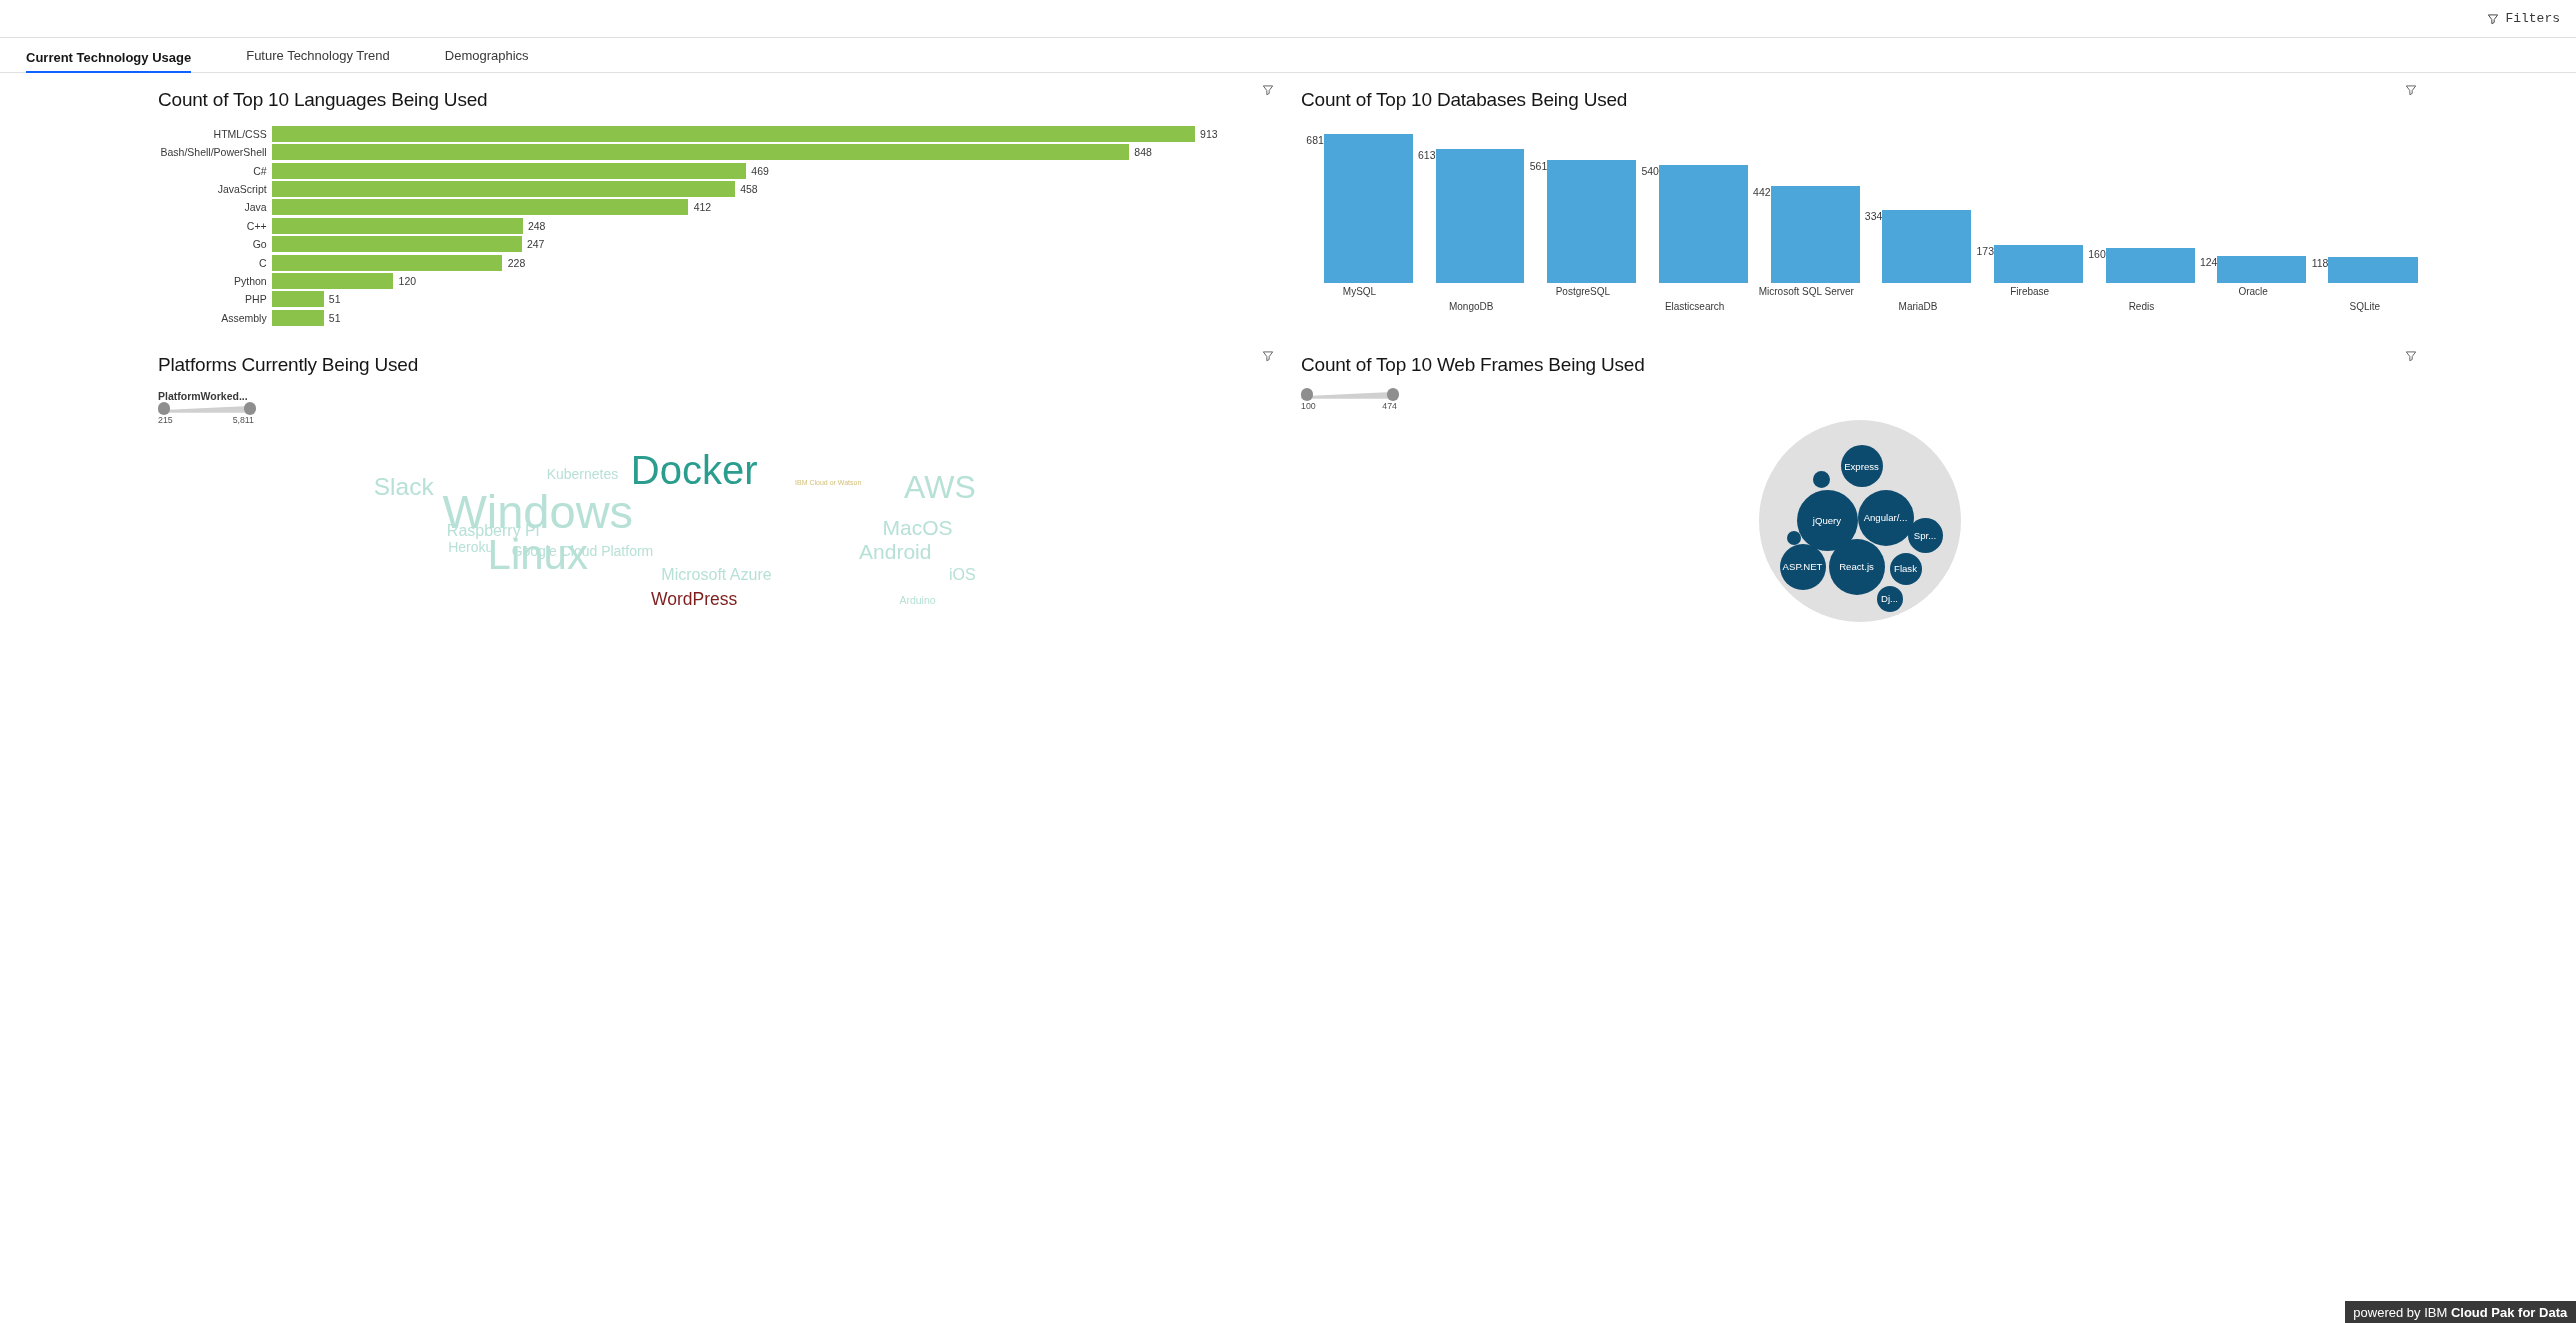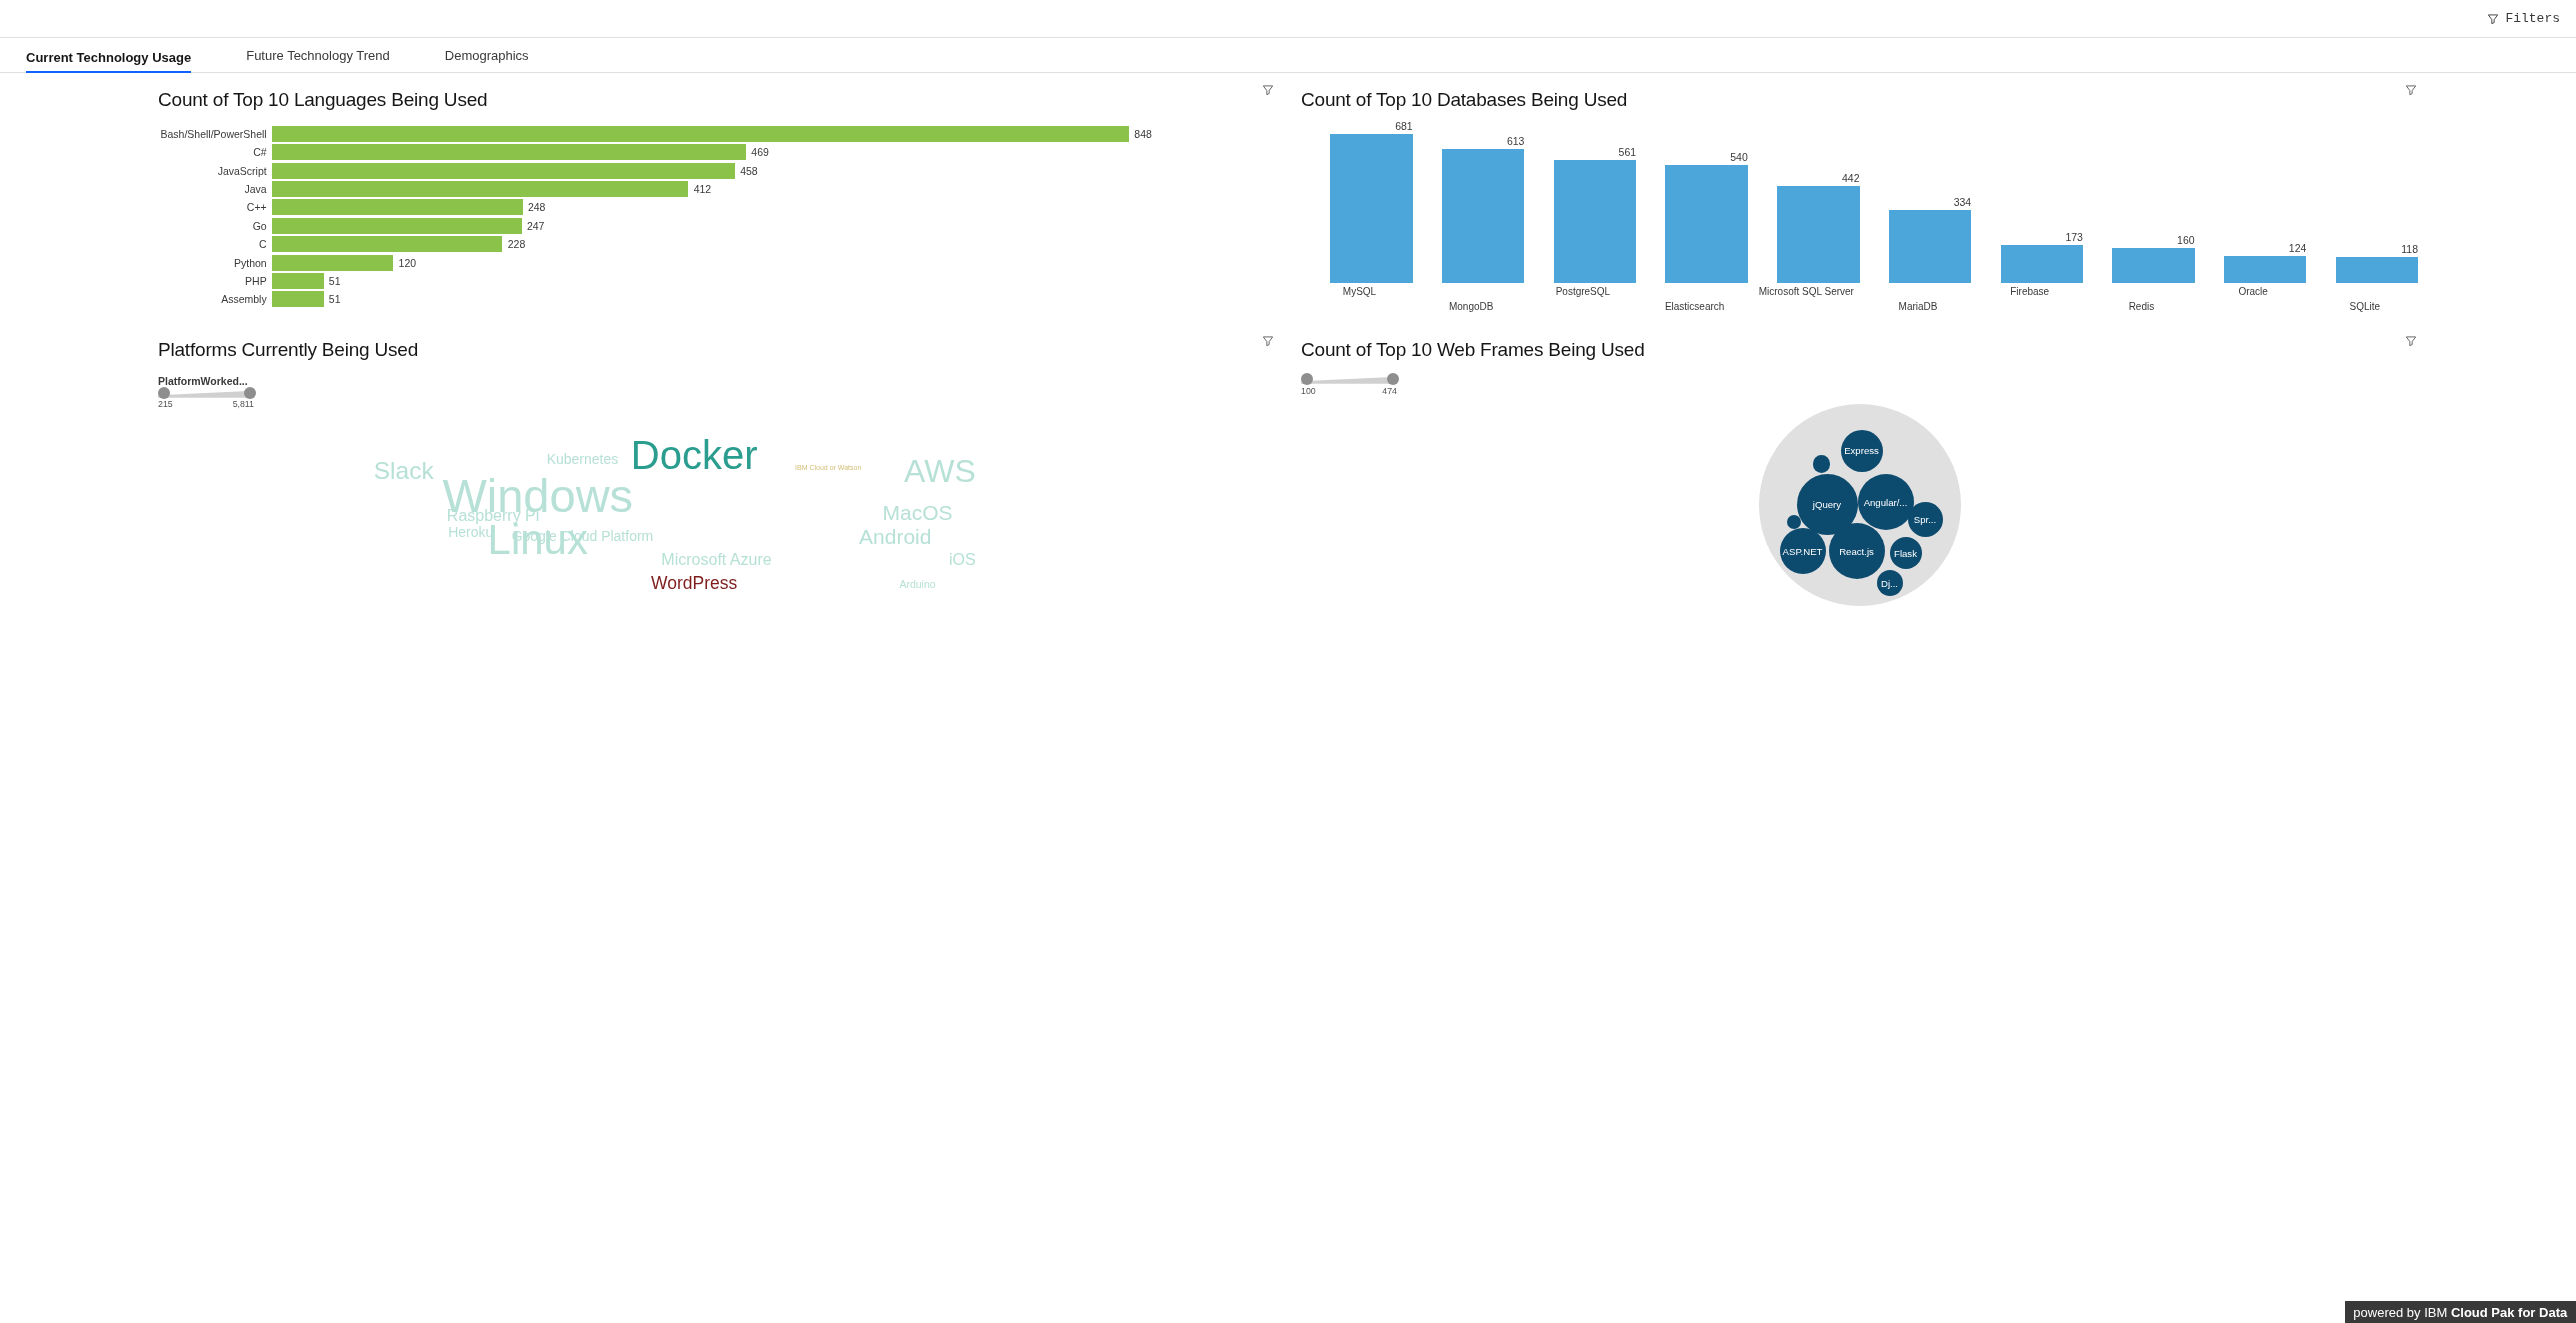--- a/index.html
+++ b/index.html
@@ -27,21 +27,21 @@
   
   .hbar-chart { width:100%; }
   .hbar-row { display:flex; align-items:center; height:18.4px; }
   .hbar-label { width:114px; text-align:right; font-size:10.5px; color:#393939; padding-right:5.3px; white-space:nowrap; }
   .hbar-track { flex:1; display:flex; align-items:center; }
   .hbar-bar { height:16px; background:#8BC34A; }
   .hbar-val { font-size:10.5px; color:#393939; margin-left:5.3px; }
 
   
   .vbar-chart { display:flex; align-items:flex-end; gap:5.3px; height:158px; position:relative; padding-left:5.3px; }
-  .vbar { flex:1; display:flex; flex-direction:column; align-items:flex-end;margin-left:24px; }
+  .vbar { flex:1; display:flex; flex-direction:row; align-items:flex-start; }
   .vbar-val { font-size:10.5px; color:#393939; margin-bottom:1.8px; }
   .vbar-bar { width:100%; background:#4DA6D9; }
   .vbar-labels { display:flex; gap:5.3px; padding-left:5.3px; margin-top:3.5px; }
   .vbar-lab { flex:1; font-size:10px; color:#393939; text-align:center; white-space:nowrap; }
   .vbar-labels.row2 .vbar-lab:nth-child(odd) { visibility:hidden; }
   .vbar-labels.row1 .vbar-lab:nth-child(even) { visibility:hidden; }
 
   
   .size-slider { display:flex; flex-direction:column; gap:1.8px; width:96px; margin-bottom:5.3px; }
   .size-slider-title { font-size:10.5px; font-weight:600; color:#393939; white-space:nowrap; overflow:hidden; text-overflow:ellipsis; max-width:96px;}
@@ -83,20 +83,27 @@
 </div>
 
 <div class="dash">
 
   <div class="cell">
     <svg class="cell-filter-icon" viewBox="0 0 24 24">
         <path d="M4 5h16l-6 8v5l-4 2v-7L4 5z"></path>
       </svg>
     <div class="chart-title">Count of Top 10 Languages Being Used</div>
     <div class="hbar-chart" id="hbar-languages">
+        <div class="hbar-row">
+          <div class="hbar-label">HTML/CSS</div>
+          <div class="hbar-track">
+            <div class="hbar-bar" style="width: 92%; background: rgb(139, 195, 74);"></div>
+            <div class="hbar-val">913</div>
+          </div>
+        </div>
         <div class="hbar-row">
           <div class="hbar-label">Bash/Shell/PowerShell</div>
           <div class="hbar-track">
             <div class="hbar-bar" style="width: 85.4502%; background: rgb(139, 195, 74);"></div>
             <div class="hbar-val">848</div>
           </div>
         </div>
         <div class="hbar-row">
           <div class="hbar-label">C#</div>
           <div class="hbar-track">

